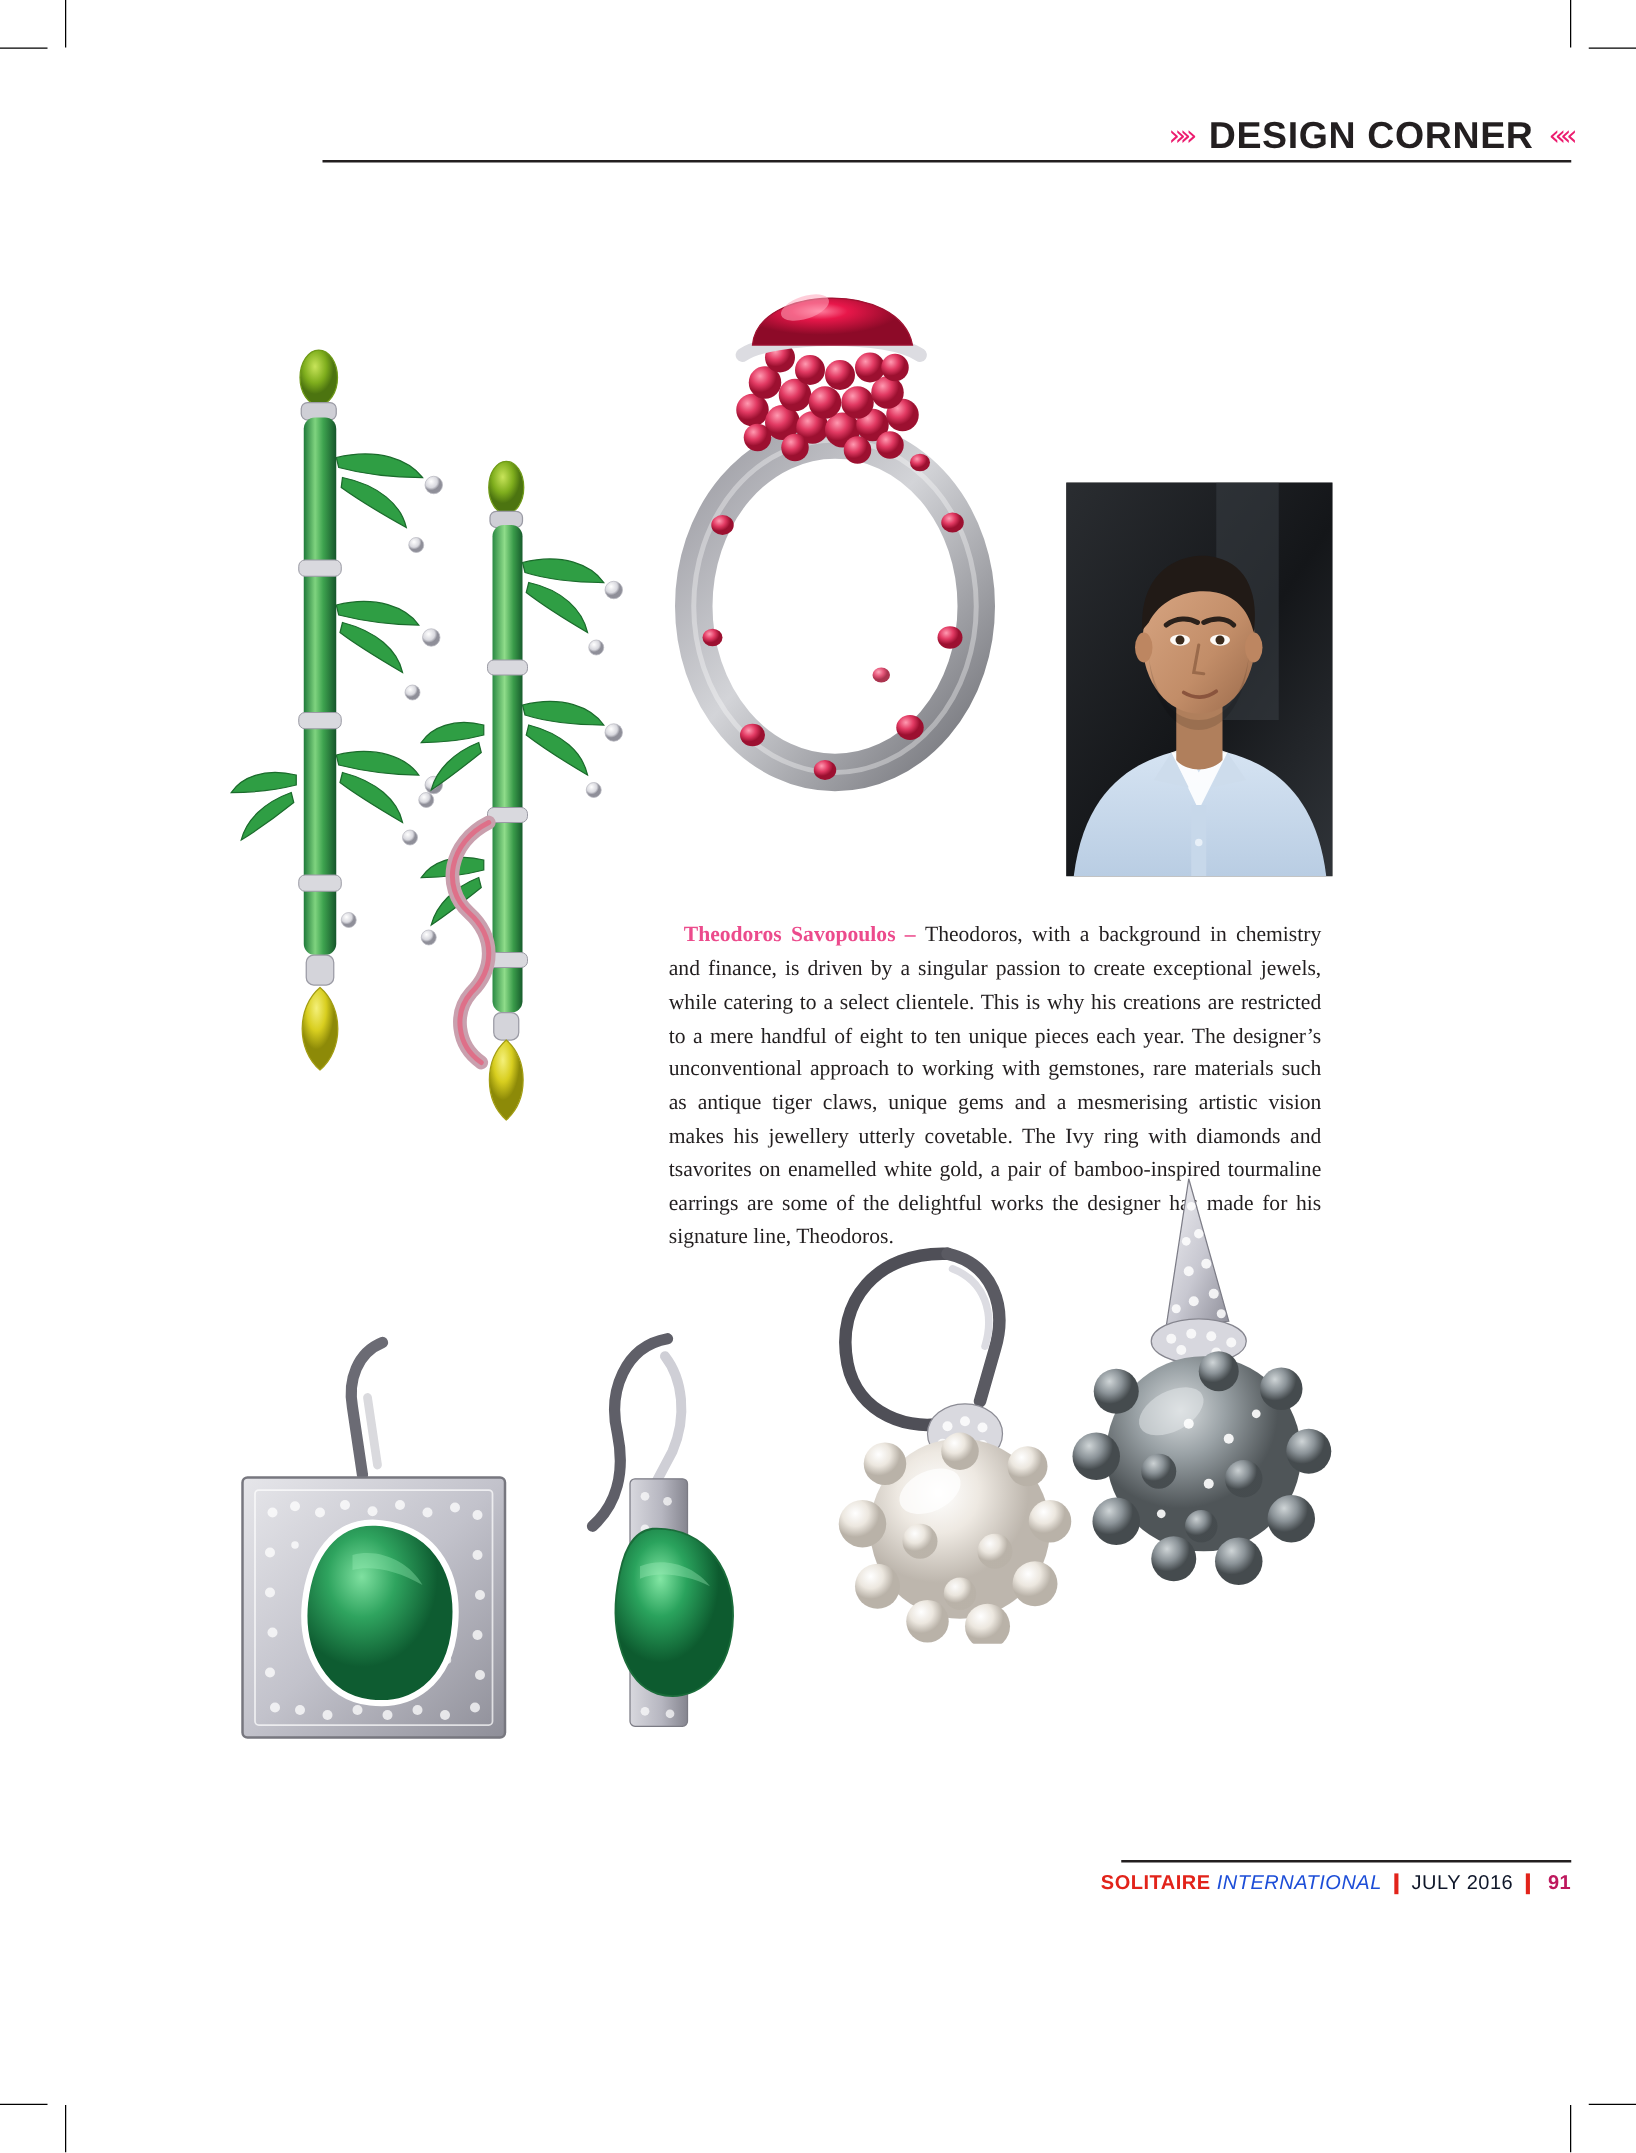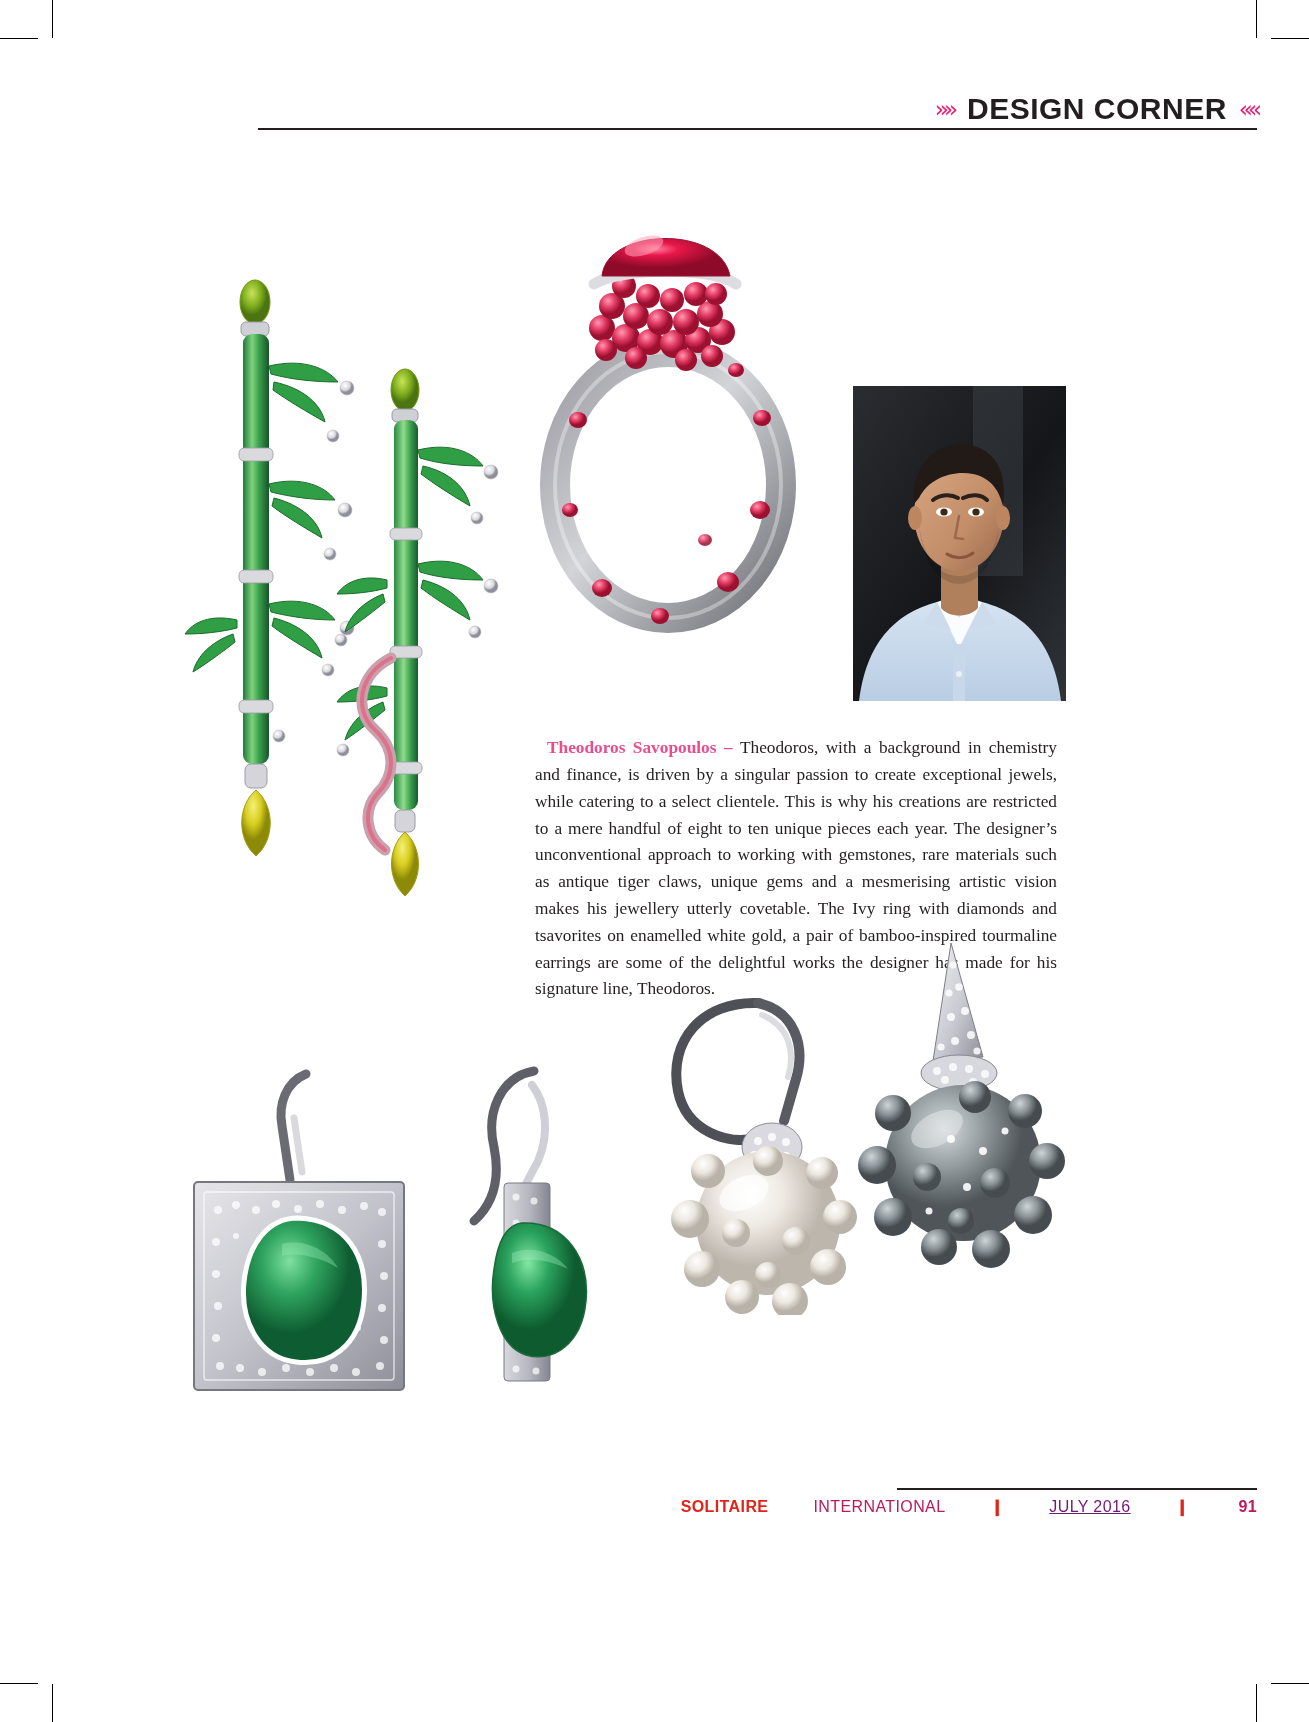--- a/index.html
+++ b/index.html
@@ -100,26 +100,25 @@
   
   .footer {
     position: absolute;
     right: 52px;
     bottom: 206px;
     display: flex;
     align-items: baseline;
     font-family: "Liberation Sans", sans-serif;
     font-size: 16px;
     letter-spacing: 0.4px;
-    gap: 40px;
   }
   .footer .solitaire { color: #e2231a; font-weight: bold; }
-  .footer .intl { color: #be185d; margin-left: 5px; }
+  .footer .intl { color: #1d4ed8; margin-left: 5px; font-style: italic; }
   .footer .sep { color: #e2231a; margin: 0 5px; font-weight: bold; }
-  .footer .issue { color: #701a75; text-decoration: underline; }
+  .footer .issue { color: #0f172a; }
   .footer .page { color: #be185d; font-weight: bold; margin-left: 4px; }
   .footer-rule {
     position: absolute;
     right: 52px;
     bottom: 232px;
     width: 360px;
     height: 2px;
     background: #231f20;
   }
 </style>

